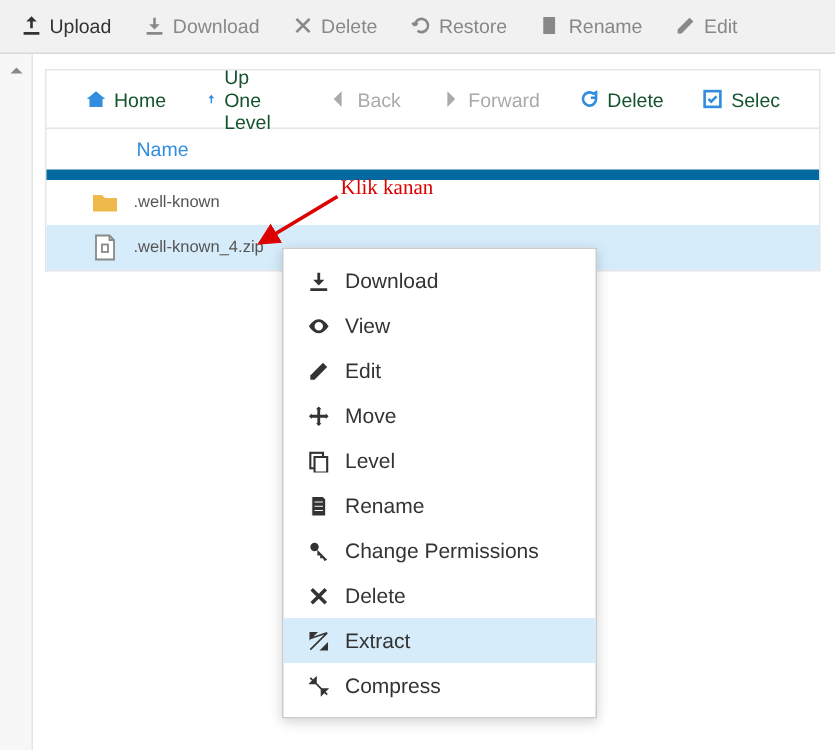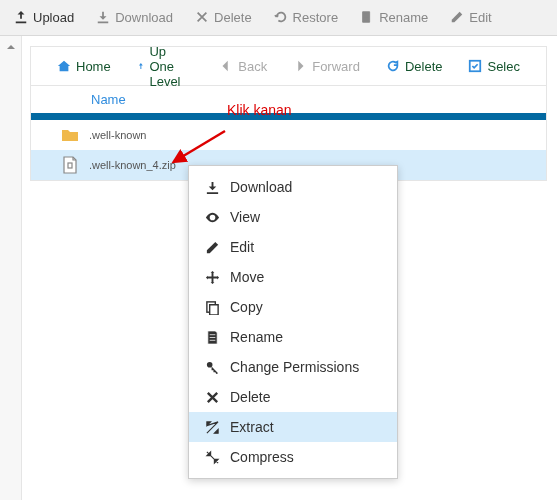--- a/index.html
+++ b/index.html
@@ -131,21 +131,21 @@
       <svg viewBox="0 0 18 18" fill="none" stroke="#888" stroke-width="1.2">
           <path d="M3 1h9l3 3v13H3z" fill="#fff"></path>
           <path d="M12 1v3h3"></path>
           <rect x="7" y="7" width="4" height="5"></rect>
         </svg>
     </span>
     <span>.well-known_4.zip</span>
   </div>
 </div>
 
-<div class="annotation" style="left:227px; top:102px;">Klik kanan</div>
+<div class="annotation" style="left:227px; top:118px;font-family:Liberation Serif, serif;">Klik kanan</div>
 
 <svg class="arrow-red" style="left:170px; top:126px;" width="60" height="40">
   <defs>
       <marker id="ah1" markerWidth="8" markerHeight="8" refX="2" refY="3" orient="auto">
         <path d="M0,0 L6,3 L0,6 z" fill="#d00"></path>
       </marker>
     </defs>
   <path d="M55 5 L10 32" stroke="#d00" stroke-width="2.5" fill="none" marker-end="url(#ah1)"></path>
 </svg>
 
@@ -181,21 +181,21 @@
     <svg viewBox="0 0 16 16" fill="#333">
         <path d="M8 1l2 2H9v4h4V6l2 2-2 2V9H9v4h1l-2 2-2-2h1V9H3v1L1 8l2-2v1h4V3H6l2-2z"></path>
       </svg>
     <span>Move</span>
   </div>
   <div class="ctx-item">
     <svg viewBox="0 0 16 16" fill="none" stroke="#333" stroke-width="1.5">
         <rect x="2" y="2" width="9" height="11"></rect>
         <path d="M5 5h9v11H5z" fill="#fff"></path>
       </svg>
-    <span>Copy</span>
+    <span>Level</span>
   </div>
   <div class="ctx-item">
     <svg viewBox="0 0 16 16" fill="#333">
         <path d="M3 1h8l2 2v12H3zM5 5h6M5 8h6M5 11h6" stroke="#fff" stroke-width="0.8"></path>
       </svg>
     <span>Rename</span>
   </div>
   <div class="ctx-item">
     <svg viewBox="0 0 16 16" fill="#333">
         <circle cx="5" cy="5" r="3"></circle>

